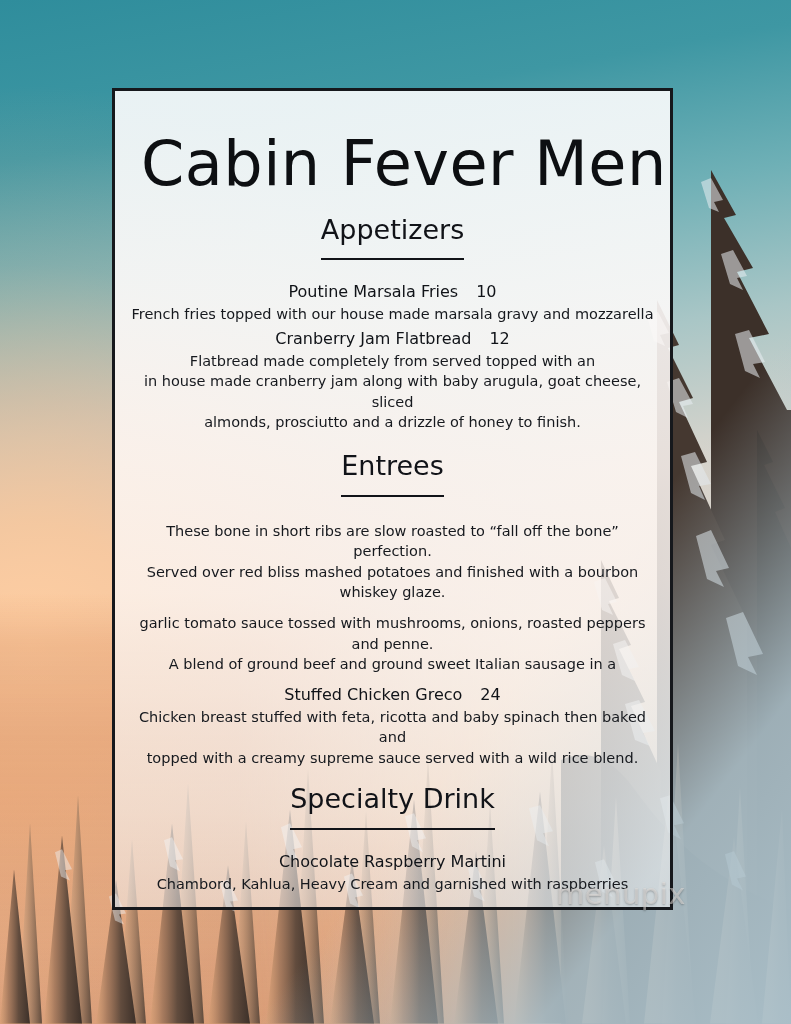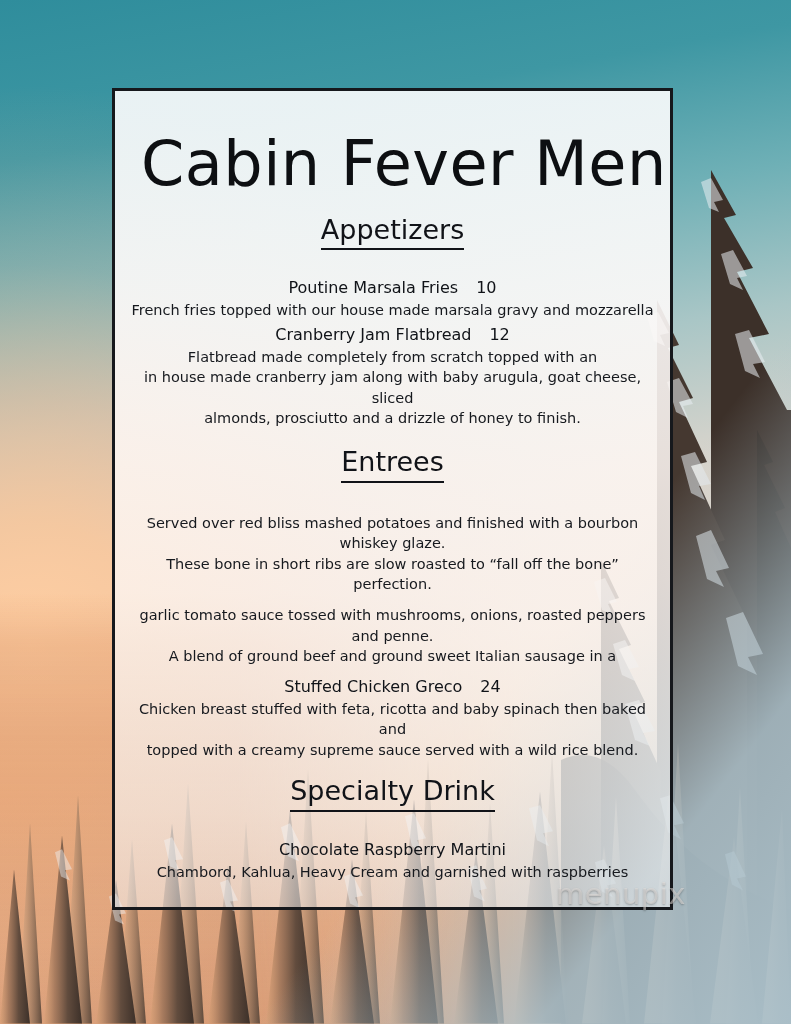--- a/index.html
+++ b/index.html
@@ -106,23 +106,23 @@
   }
 
   .section { margin-top: 14px; text-align: center; }
 
   .section-heading {
     font-size: 27px;
     font-weight: 400;
     color: #111318;
     display: inline-block;
     border-bottom: 2.5px solid #111318;
-    padding-bottom: 4px;
+    padding-bottom: 14px;
     line-height: 1.1;
-    margin-bottom: 28px;
+    margin-bottom: 22px;
   }
 
   .item { margin-bottom: 4px; }
 
   .item-title {
     font-size: 16px;
     font-weight: 400;
     color: #101318;
     line-height: 1.24;
     white-space: nowrap;
@@ -276,34 +276,34 @@
           <div class="item-desc">
             <span class="dline">French fries topped with our house made marsala gravy and mozzarella</span>
           </div>
         </div>
 
         <div class="item">
           <div class="item-title">
             <span>Cranberry Jam Flatbread</span><span class="item-price">12</span>
           </div>
           <div class="item-desc">
-            <span class="dline">Flatbread made completely from scratch topped with an</span>
+            <span class="dline">Flatbread made completely from served topped with an</span>
             <span class="dline">in house made cranberry jam along with baby arugula, goat cheese, sliced</span>
             <span class="dline">almonds, prosciutto and a drizzle of honey to finish.</span>
           </div>
         </div>
       </div>
 
       <div class="section sec-entrees">
         <div class="section-heading">Entrees</div>
 
         <div class="item">
           <div class="item-desc">
+            <span class="dline">These bone in short ribs are slow roasted to “fall off the bone” perfection.</span>
             <span class="dline">Served over red bliss mashed potatoes and finished with a bourbon whiskey glaze.</span>
-            <span class="dline">These bone in short ribs are slow roasted to “fall off the bone” perfection.</span>
           </div>
         </div>
 
         <div class="item">
           <div class="item-desc">
             <span class="dline">garlic tomato sauce tossed with mushrooms, onions, roasted peppers and penne.</span>
             <span class="dline">A blend of ground beef and ground sweet Italian sausage in a</span>
           </div>
         </div>
 

